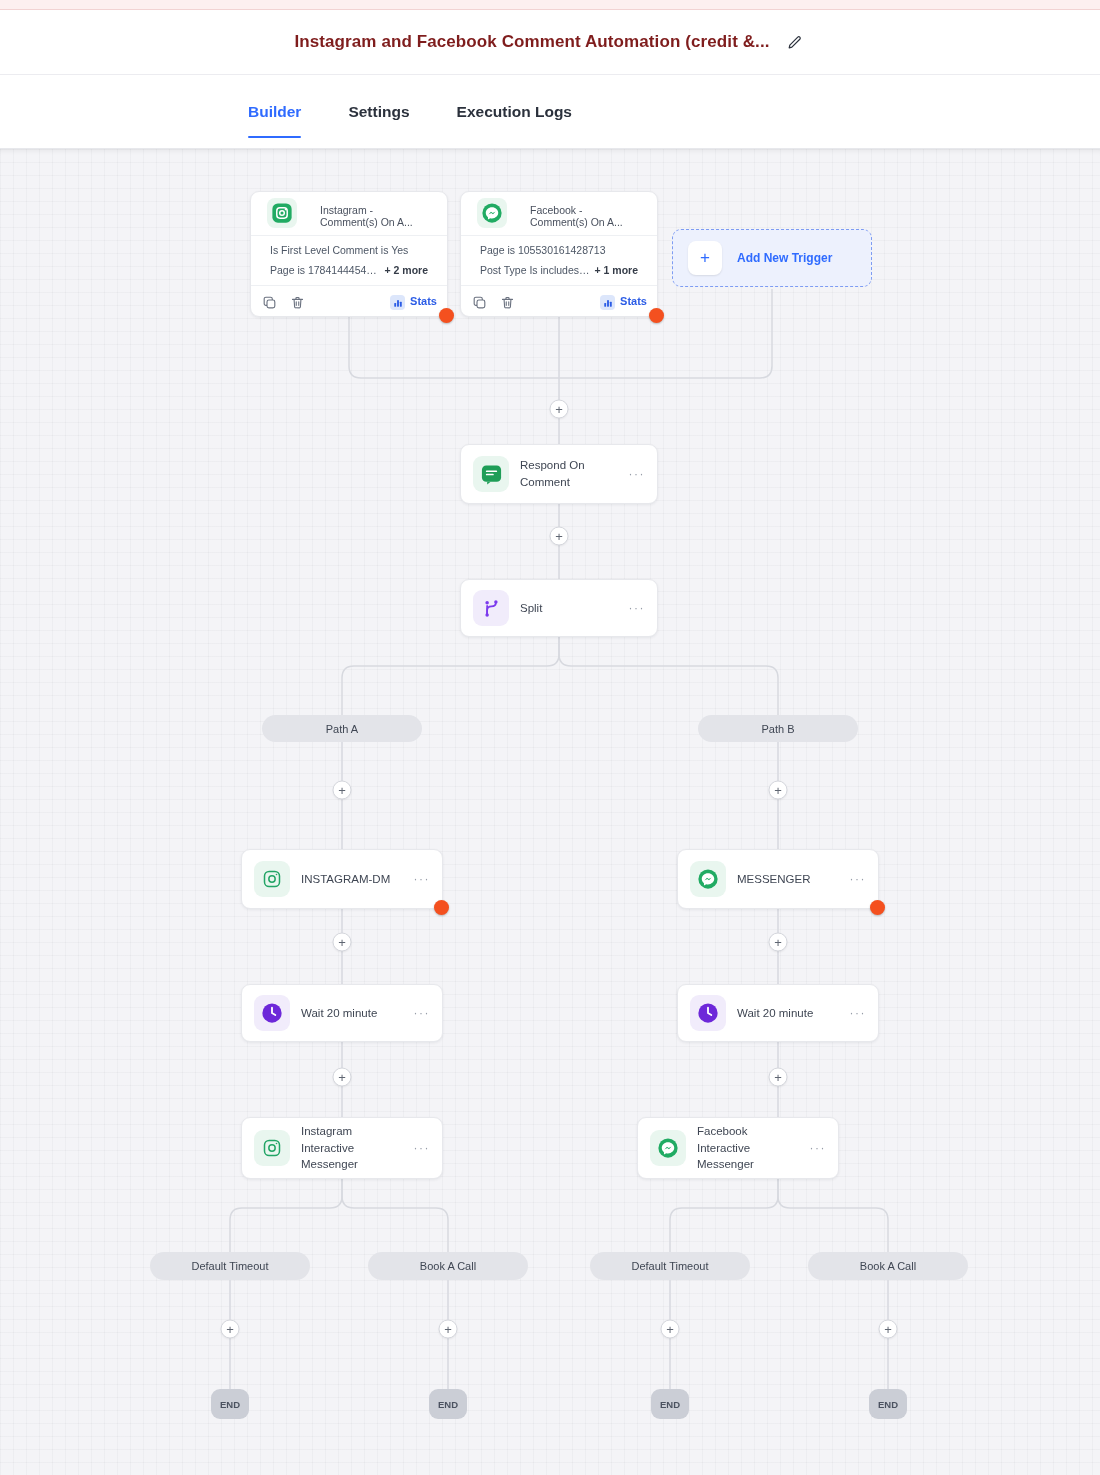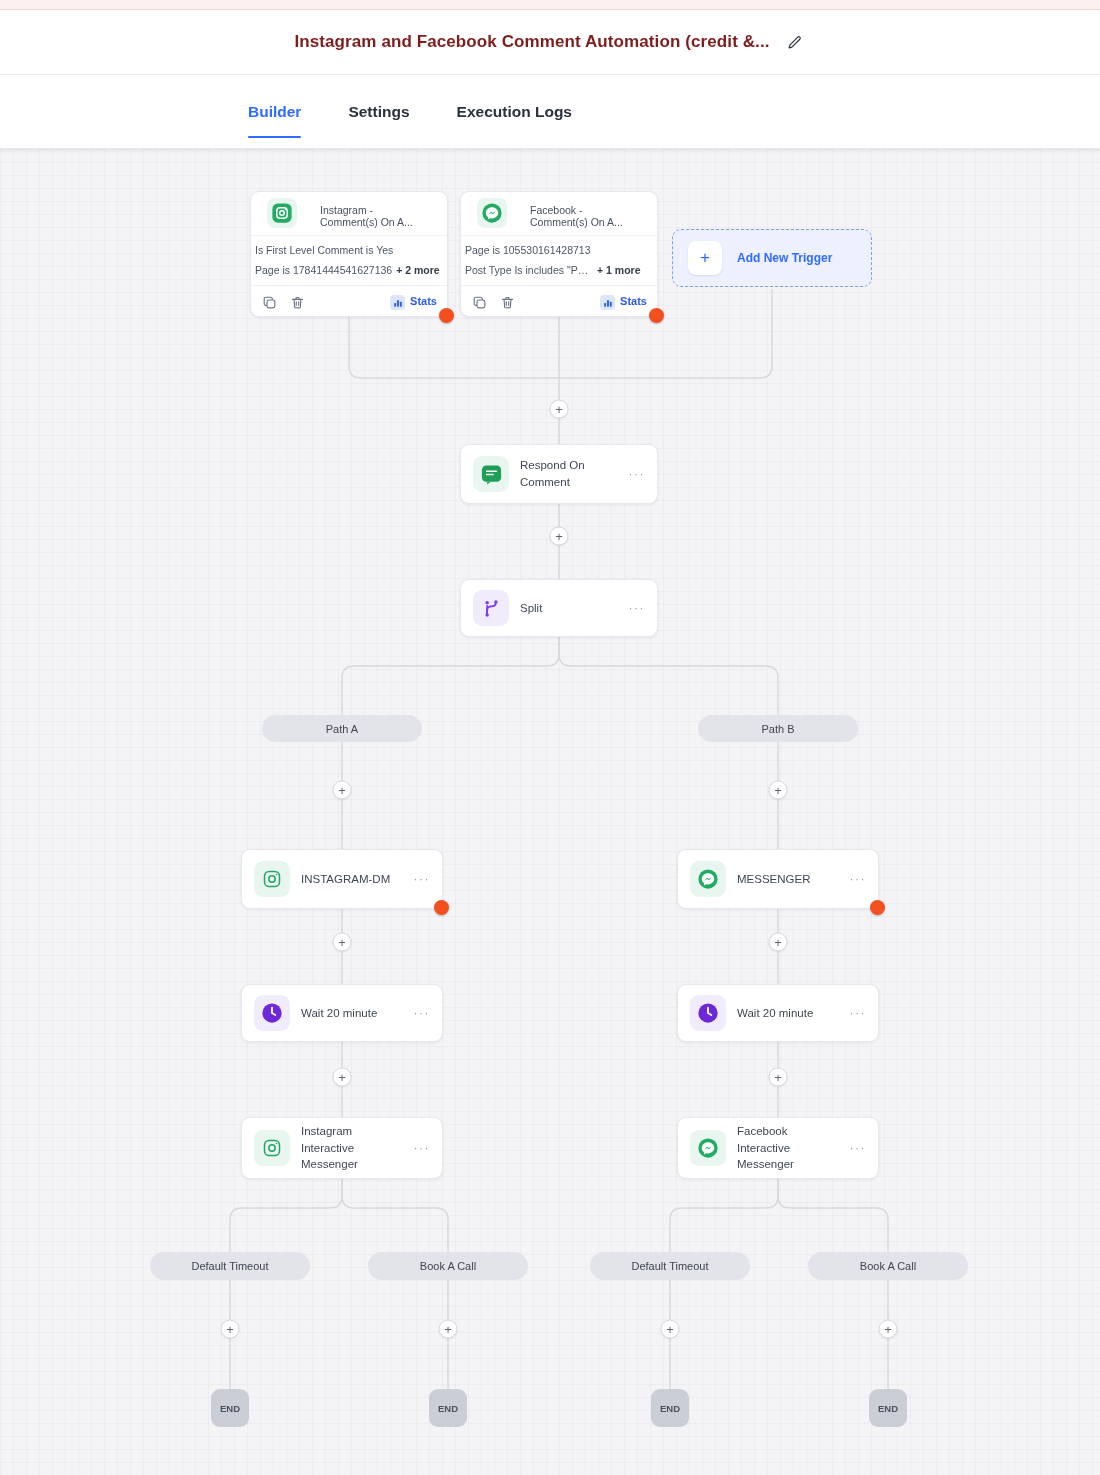--- a/index.html
+++ b/index.html
@@ -40,21 +40,21 @@
   .lav  { background:#f1ecfb; }
   .node-label { font-size:11.5px; color:#3f4653; font-weight:500; line-height:1.45; max-width:118px; }
   .dots { margin-left:auto; color:#979da8; font-size:12px; letter-spacing:1.5px; cursor:pointer; flex:none; }
 
   
   .trigger-card { position:absolute; width:198px; height:126px; background:#fff; border:1px solid #e7e8ec;
     border-radius:9px; box-shadow:0 1px 3px rgba(16,24,40,.07); display:flex; flex-direction:column; cursor:pointer; }
   .tc-head { display:flex; align-items:flex-end; gap:23px; padding:7px 16px; border-bottom:1px solid #eef0f3; height:44px; flex:none; }
   .tc-icon-tile { width:30px; height:30px; border-radius:8px; display:flex; align-items:center; justify-content:center; flex:none; background:#e9f6ef; }
   .tc-title { font-size:10.5px; color:#49505e; font-weight:500; }
-  .tc-body { flex:1; padding:5px 4px 4px; border-bottom:1px solid #eef0f3;text-align:center; }
+  .tc-body { flex:1; padding:5px 19px 4px; border-bottom:1px solid #eef0f3;text-align:center; }
   .tc-line { font-size:10.5px; color:#4c5665; line-height:1.9; white-space:nowrap; display:flex; align-items:baseline; }
   .tc-line .cond { overflow:hidden; text-overflow:ellipsis; }
   .more { font-weight:700; color:#353c48; margin-left:4px; flex:none; }
   .tc-foot { height:34px; flex:none; display:flex; align-items:center; gap:12px; padding:0 10px; }
   .foot-ic { width:16px; height:16px; display:flex; align-items:center; justify-content:center; cursor:pointer; }
   .stats { margin-left:auto; display:flex; align-items:flex-start; gap:5px; color:#2b5ce6; font-size:11px; font-weight:700; cursor:pointer; }
   .stats-tile { width:15px; height:15px; border-radius:4px; background:#dce6fb; display:flex; align-items:center; justify-content:center; }
 
   .badge { position:absolute; right:-7px; bottom:-7px; width:15px; height:15px; border-radius:50%;
     background:#f4501f; box-shadow:0 1px 2px rgba(0,0,0,.25); }
@@ -62,21 +62,21 @@
   
   .add-trigger { position:absolute; width:200px; height:58px; border:1.5px dashed #7e9cf2; background:#edf1fd;
     border-radius:9px; display:flex; align-items:center; gap:15px; padding:0 15px; cursor:pointer; }
   .plus-tile { width:34px; height:34px; background:#fff; border-radius:8px; box-shadow:0 1px 2px rgba(0,0,0,.10);
     color:#2f6bff; font-size:17px; font-weight:400; display:flex; align-items:center; justify-content:center; }
   .add-label { color:#2f6bff; font-size:12px; font-weight:600; }
 
   
   .pill { position:absolute; width:160px; height:27px; background:#e3e4e9; border-radius:14px;
     display:flex; align-items:center; justify-content:center; font-size:11px; color:#3f4653; }
-  .end-pill { position:absolute; width:38px; height:38px; background:#cbced6; border-radius:9px;
+  .end-pill { position:absolute; width:38px; height:30px; background:#cbced6; border-radius:9px;
     display:flex; align-items:center; justify-content:center; font-size:9.5px; font-weight:700; color:#4b5260; }
 
   
   .plus-btn { position:absolute; width:19px; height:19px; border-radius:50%; background:#fff; border:1px solid #d5d7dd;
     box-shadow:0 1px 2px rgba(0,0,0,.06); color:#5f6672; font-size:13px; line-height:1; display:flex;
     align-items:center; justify-content:center; transform:translate(-50%,-50%); cursor:pointer; }
 </style>
 </head>
 <body>
 
@@ -306,21 +306,21 @@
       <div class="icon-tile mint">
         <svg width="20" height="20" viewBox="0 0 24 24" fill="none" stroke="#23a566" stroke-width="1.8">
             <rect x="3" y="3" width="18" height="18" rx="5.5"></rect>
             <circle cx="12" cy="12" r="3.8"></circle>
             <circle cx="17.4" cy="6.6" r="1" fill="#23a566" stroke="none"></circle>
           </svg>
       </div>
       <div class="node-label">Instagram Interactive Messenger</div>
       <div class="dots">···</div>
     </div>
-    <div class="node-card" style="left:677px; top:968px; width:202px; height:62px;">
+    <div class="node-card" style="left:637px; top:968px; width:202px; height:62px;">
       <div class="icon-tile mint">
         <svg width="22" height="22" viewBox="0 0 24 24">
             <circle cx="12" cy="12" r="10.5" fill="#21ab63"></circle>
             <path d="M12 5.6c-3.8 0-6.8 2.8-6.8 6.2 0 1.9.9 3.6 2.4 4.7v2.6l2.5-1.4c.6.1 1.2.2 1.9.2 3.8 0 6.8-2.8 6.8-6.1S15.8 5.6 12 5.6z" fill="#fff"></path>
             <path d="M8.1 13.6l2.8-3 1.9 1.5 3.1-1.7-2.8 3-1.9-1.4z" fill="#21ab63"></path>
           </svg>
       </div>
       <div class="node-label">Facebook Interactive Messenger</div>
       <div class="dots">···</div>
     </div>

